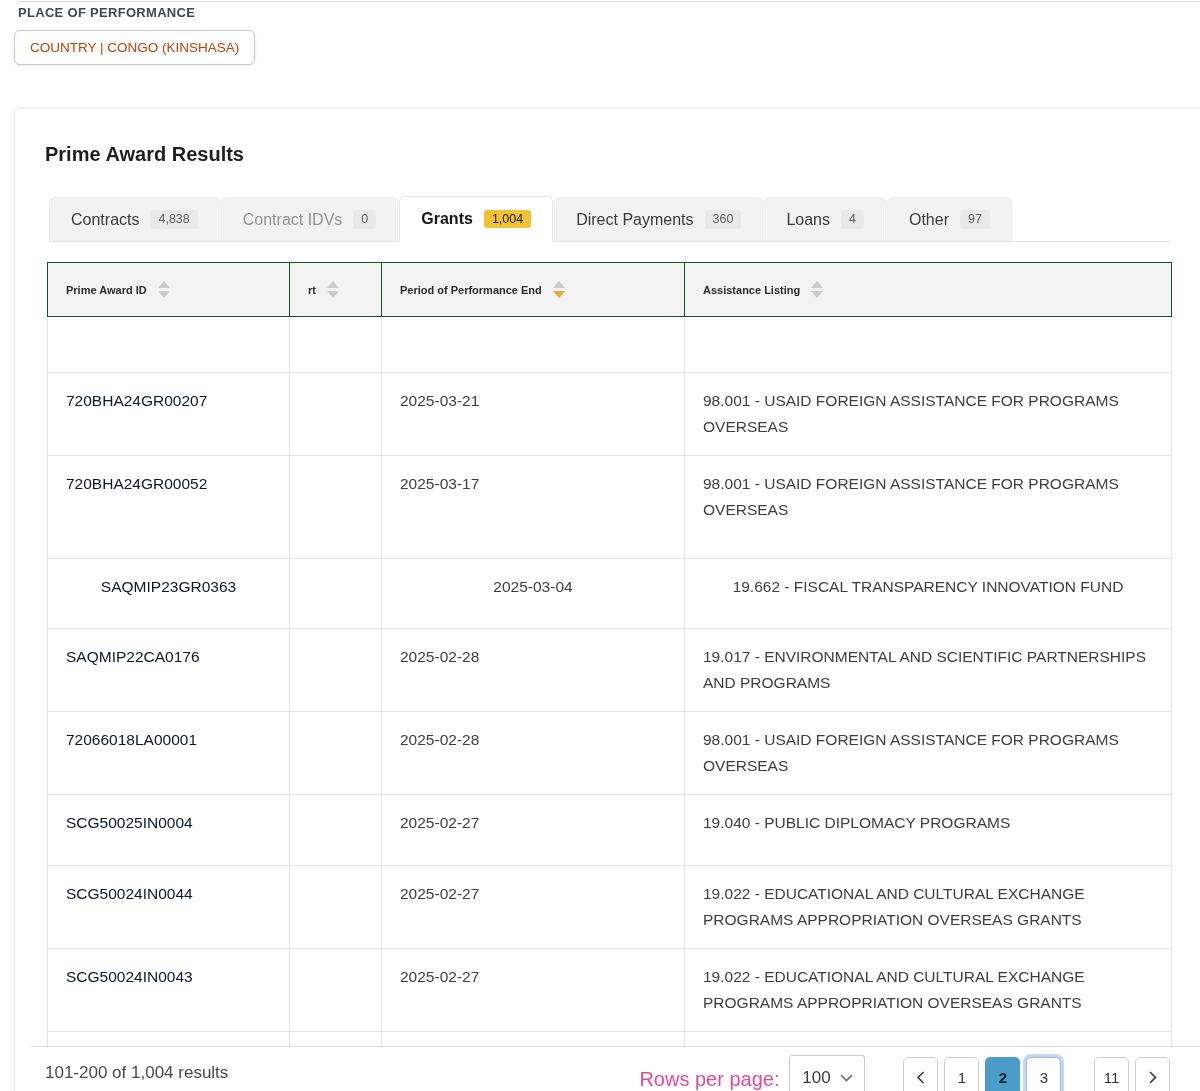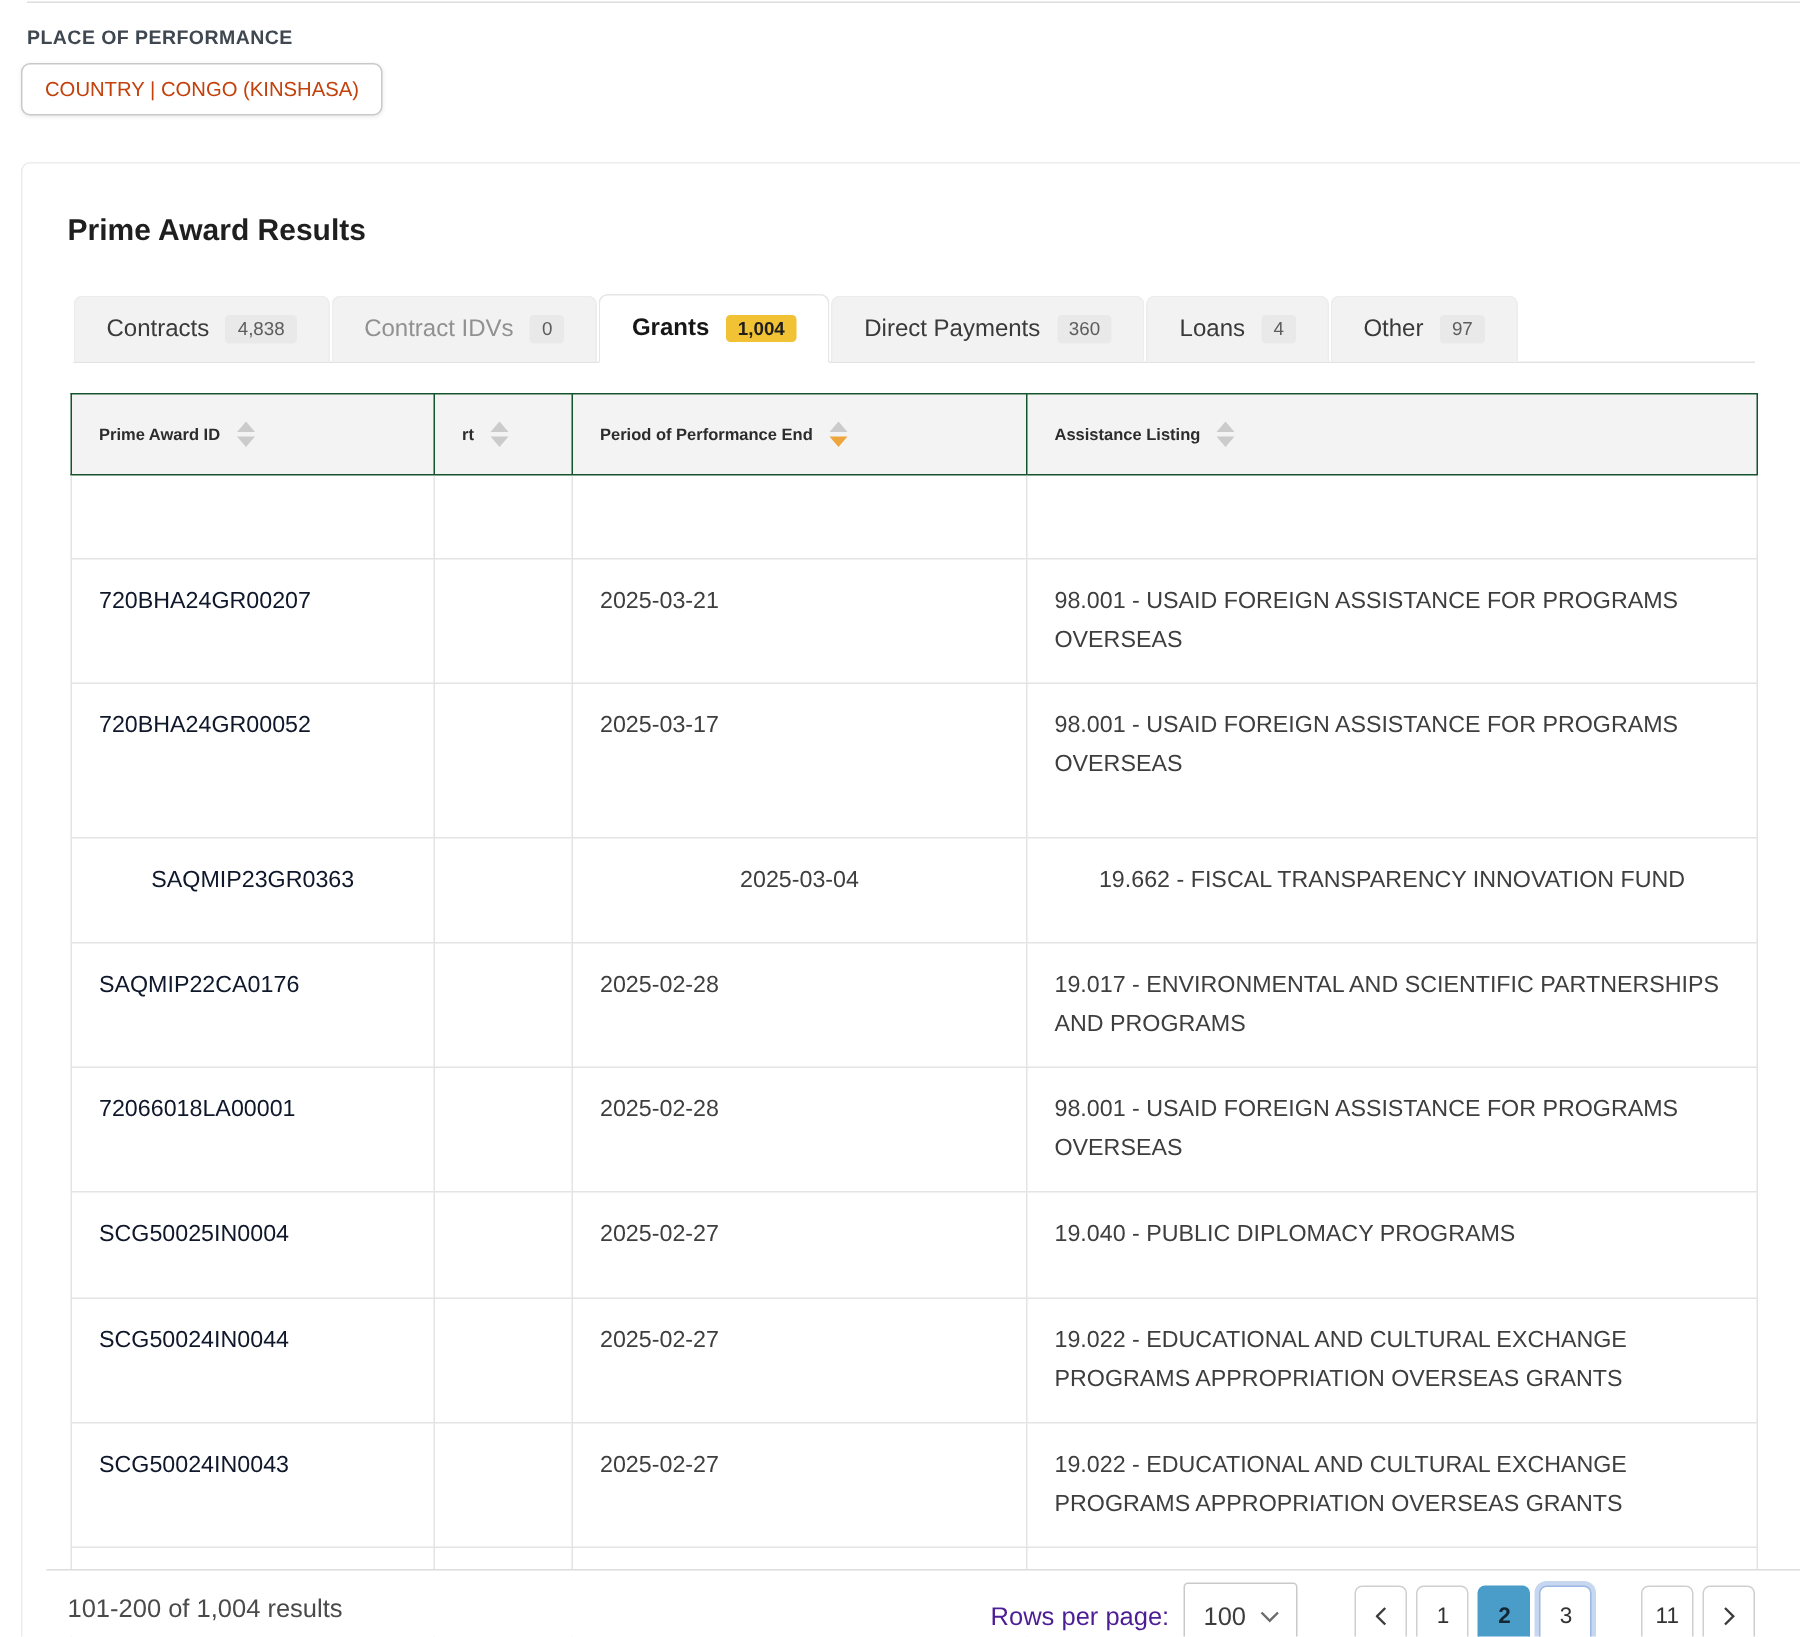--- a/index.html
+++ b/index.html
@@ -3,21 +3,21 @@
 <meta charset="utf-8">
 <style>
   * { margin:0; padding:0; box-sizing:border-box; }
   html,body { width:1200px; height:1091px; overflow:hidden; background:#fff;
     font-family:"Liberation Sans", sans-serif; color:#333; }
   .stage { position:relative; width:1200px; height:1091px; overflow:hidden; }
 
   .top-divider { position:absolute; top:1px; left:18px; right:0; height:1px; background:#ddd; }
 
   
-  .filters { position:absolute; top:17px; left:18px; }
+  .filters { position:absolute; top:5px; left:18px; }
   .pop-label { font-size:13px; font-weight:bold; color:#3f4751; letter-spacing:.3px; }
   .chip { display:inline-flex; align-items:center; margin-top:10px; margin-left:-4px;
     background:#fff; border:1px solid #c9c9c9; border-radius:6px; padding:9px 15px;
     color:#c2410c; font-size:13.5px; box-shadow:0 1px 3px rgba(0,0,0,.09); cursor:pointer; }
 
   
   .card { position:absolute; top:108px; left:14px; width:1186px; height:990px;
     background:#fff; border:1px solid #ececec; border-right:none; border-radius:6px 0 0 0; }
   .card-inner { padding:34px 30px 0 30px; }
   .page-title { font-size:20px; font-weight:bold; color:#1f1f1f; }
@@ -26,21 +26,21 @@
   .tabs { display:flex; align-items:flex-end; margin:30px 0 0 4px; border-bottom:1px solid #e3e3e3;
     padding-right:4px; }
   .tab { display:inline-flex; align-items:center; gap:11px; height:44px; padding:0 21px;
     margin-right:1px; background:#f2f2f2; border:1px solid #ececec; border-bottom:none;
     border-radius:6px 6px 0 0; font-size:16px; color:#3a3a3a; cursor:pointer; white-space:nowrap; }
   .tab.disabled { color:#919191; }
   .tab.active { background:#fff; border:1px solid #e5e5e5; border-bottom:1px solid #fff;
     margin-bottom:-1px; height:46px; font-weight:bold; color:#161616; z-index:2;text-align:right; }
   .badge { background:#e9e9e9; color:#5d5d5d; border-radius:3px; padding:3px 8px;
     font-size:12.5px; line-height:1; }
-  .tab.active .badge { background:#F1C233; color:#1e1e1e; font-weight:700; }
+  .tab.active .badge { background:#F1C233; color:#1e1e1e; font-weight:400; }
 
   
   table.results { border-collapse:collapse; table-layout:fixed; width:1124px; margin:20px 0 0 2px; }
   col.c1{width:242px} col.c2{width:92px} col.c3{width:303px} col.c4{width:487px}
   th { height:54px; background:#f3f3f3; border:1px solid #14532d; text-align:left;
     padding:0 12px 0 18px; font-size:11px; color:#2c2c2c; }
   .th-flex { display:flex; align-items:center; }
   .sort { display:inline-flex; flex-direction:column; gap:3px; margin-left:11px; cursor:pointer; }
   .tri-up { width:0; height:0; border-left:6px solid transparent; border-right:6px solid transparent;
     border-bottom:7px solid #cbcbcb; }
@@ -59,21 +59,21 @@
   tr.r7 td { height:70px; }
   tr.r8 td { height:72px; }
   tr.r9 td { height:62px; }
   a.award-link { color:#0f172a; text-decoration:none; cursor:pointer; }
 
   
   .table-footer { position:absolute; left:16px; right:0; bottom:0; height:51px; background:#fff;
     border-top:1px solid #dcdcdc; display:flex; align-items:flex-start; padding:0 30px 0 14px; z-index:3; }
   .results-summary { margin-top:16px; font-size:17px; color:#4a4a4a; }
   .footer-right { margin-left:auto; display:flex; align-items:flex-start; }
-  .rpp-label { margin-top:21px; font-size:17px; color:#4c1d95;text-align:right; }
+  .rpp-label { margin-top:21px; font-size:20px; color:#ec4899;text-align:right; }
   .rpp-select { margin-top:8px; margin-left:10px; width:76px; height:46px; border:1px solid #c9c9c9;
     border-radius:3px; background:#fff; display:flex; align-items:center; justify-content:center;
     gap:9px; font-size:17px; color:#3d3d3d; cursor:pointer; }
   .pager { display:flex; align-items:flex-start; gap:6px; margin-left:38px; margin-top:10px; }
   .page-btn { min-width:35px; height:40px; border:1px solid #cfcfcf; border-radius:5px; background:#fff;
     display:flex; align-items:center; justify-content:center; font-size:15px; color:#333;
     cursor:pointer; font-family:inherit; }
   .page-btn.active { background:#4A9CC9; border-color:#4A9CC9; color:#132733; font-weight:bold; }
   .page-btn.focused { border:1px solid #9bb7e3; box-shadow:0 0 0 3px rgba(93,140,210,.35); }
   .pager-ellipsis { align-self:flex-start; margin-top:30px; font-size:15px; font-weight:bold;

